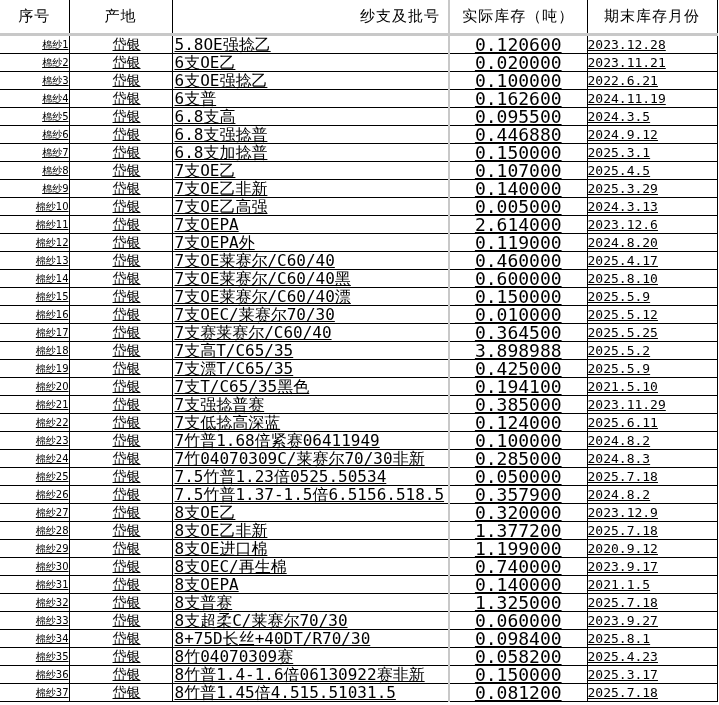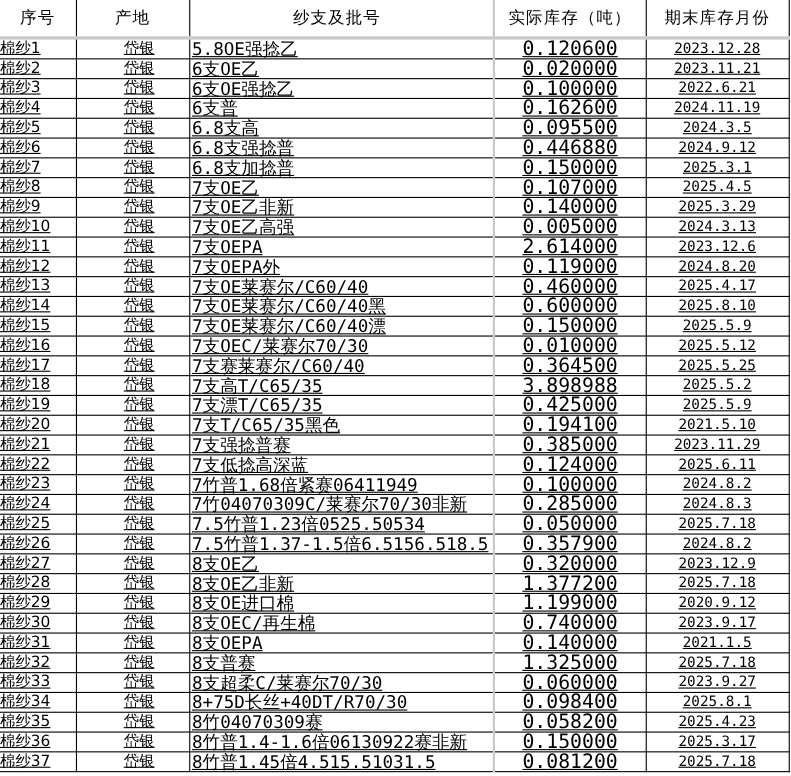--- a/index.html
+++ b/index.html
@@ -37,39 +37,39 @@
       font-weight: normal;
       font-family: "DejaVu Sans", "Liberation Sans", sans-serif;
       font-size: 15px;
       padding: 0;
       border-right: 1px solid #000;
       border-bottom: 3px solid #c8c8c8;
       text-align: center;
       white-space: nowrap;
       letter-spacing: 1px;
     }
-    th.h3 { text-align: center; padding-right: 8px; border-right: 2px solid #c8c8c8; }
+    th.h3 { text-align: right; padding-right: 8px; border-right: 2px solid #c8c8c8; }
     th.h5 { border-right: 1px solid #000; }
     td {
       height: 17px;
       padding: 0;
       font-size: 13px;
       line-height: 17px;
       border-right: 1px solid #000;
       border-bottom: 1px solid #000;
       white-space: nowrap;
       overflow: hidden;
       text-decoration: underline;
       text-underline-offset: 1px;
     }
-    td.seq { text-align: left; font-family: "DejaVu Sans", "Liberation Sans", sans-serif; font-size: 14px; }
+    td.seq { text-align: right; font-family: "DejaVu Sans", "Liberation Sans", sans-serif; font-size: 10px; }
     td.origin { text-align: center; font-family: "DejaVu Sans", "Liberation Sans", sans-serif; font-size: 14px; padding-left: 12px; }
     td.spec { text-align: left; padding-left: 2px; font-size: 16px; border-right: 2px solid #c8c8c8; }
     td.qty { text-align: center; font-size: 18px; }
-    td.month { text-align: center; font-size: 13px; }
+    td.month { text-align: left; font-size: 13px; }
   </style>
 </head>
 <body>
 
 <div class="sheet">
   <table>
     <colgroup>
       <col class="c1">
         <col class="c2">
         <col class="c3">

